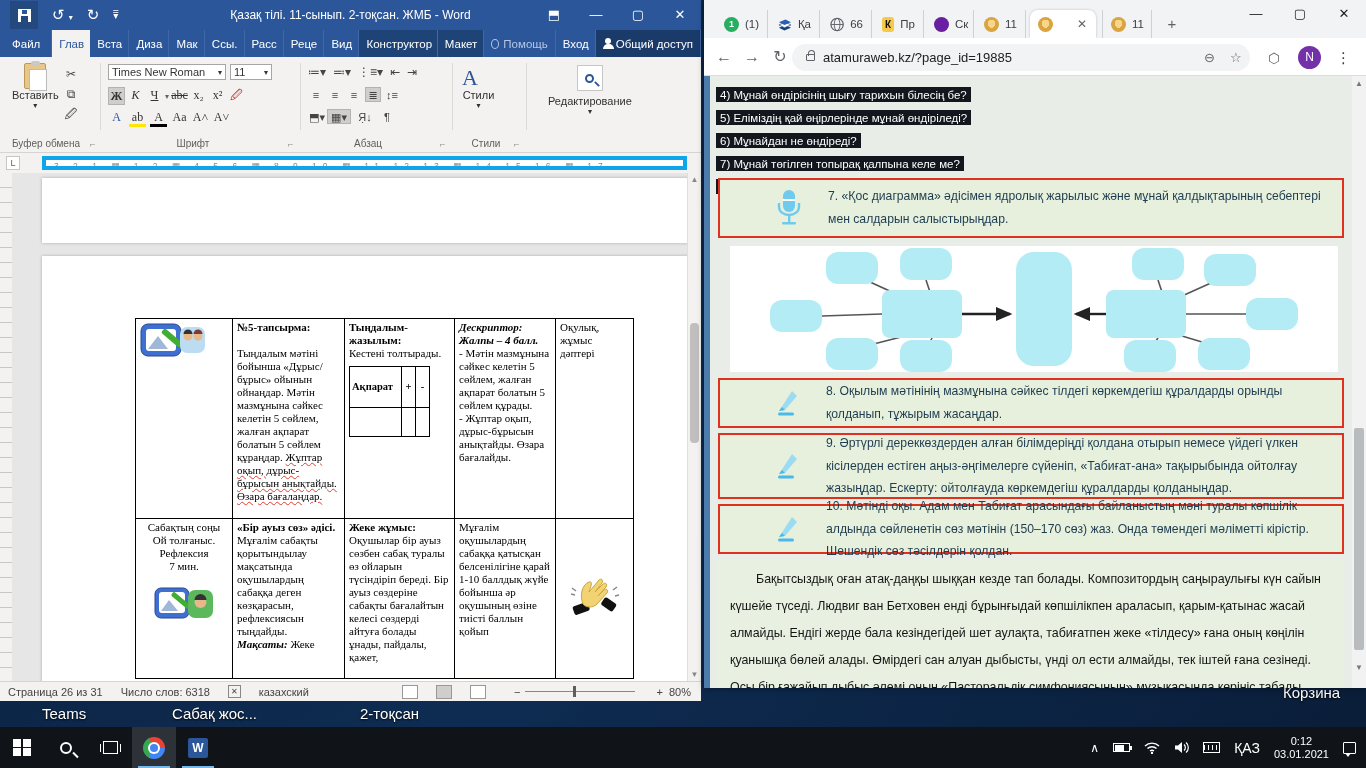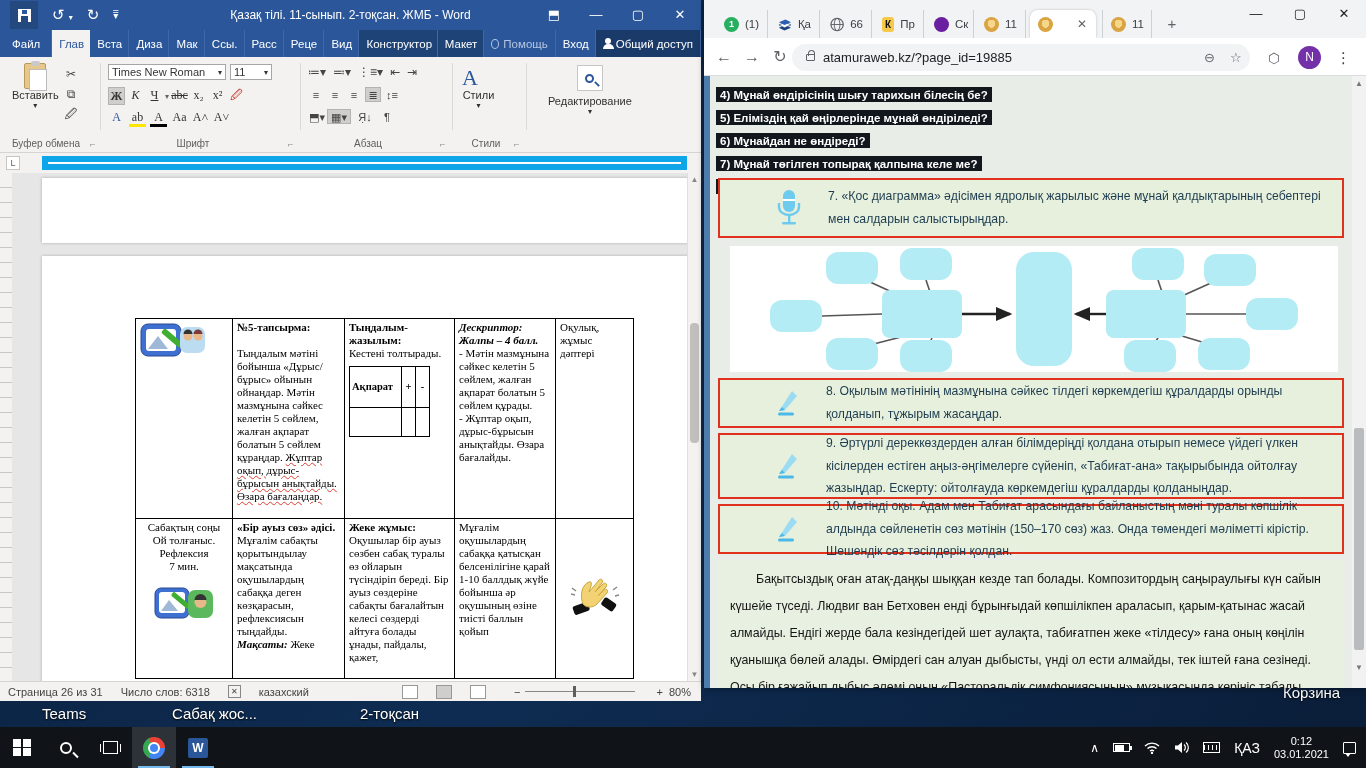--- a/index.html
+++ b/index.html
@@ -42,21 +42,21 @@
   .fbtn{display:inline-block;min-width:17px;height:18px;text-align:center;line-height:17px;font-size:12px;color:#333;font-family:"Liberation Serif",serif}
   .fbtn.on{background:#d0cecc;border:1px solid #b5b3b1}
   .sq{display:inline-block;width:16px;height:15px;border:1px solid transparent;text-align:center;font-size:11px;color:#444;line-height:14px}
   .sq.on{background:#d0cecc;border-color:#b5b3b1}
   .stylesA{font-size:22px;color:#2b579a;font-family:"Liberation Serif",serif;line-height:22px}
   .magbox{width:26px;height:26px;border:1px solid #c8c6c4;background:#fff;display:flex;align-items:center;justify-content:center}
   .mag{width:9px;height:9px;border:2px solid #2b579a;border-radius:50%;position:relative}
   .mag:after{content:"";position:absolute;left:7px;top:7px;width:6px;height:2px;background:#2b579a;transform:rotate(45deg)}
   
   .wruler{left:0;top:153px;width:701px;height:20px;background:#f3f2f1}
-  .rulerbar{position:absolute;left:42px;right:14px;top:3px;height:14px;background:#fff;border:6px solid #0ea5e9;
+  .rulerbar{position:absolute;left:42px;right:14px;top:3px;height:14px;background:#fff;border:4px solid #0ea5e9;
             color:#8a8886;font-size:8.5px;line-height:13px;white-space:nowrap;overflow:hidden;letter-spacing:6px;padding-left:8px}
   .ltab{position:absolute;left:6px;top:3px;width:14px;height:14px;background:#fff;border:1px solid #c8c6c4;color:#666;font-size:9px;text-align:center;line-height:13px}
   
   .wdoc{left:0;top:173px;width:687px;height:508px;background:#e6e6e6;overflow:hidden}
   .vruler{position:absolute;left:0;top:0;width:12px;height:100%;background:#f3f2f1;
           background-image:repeating-linear-gradient(to bottom,#f3f2f1 0 14px,#c9c7c5 14px 15px)}
   .page{position:absolute;left:42px;width:648px;background:#fff;box-shadow:0 0 3px rgba(0,0,0,.25)}
   .wtablewrap{position:absolute;left:93px;top:62px;width:498px;font-family:"Liberation Serif","DejaVu Serif",serif;font-size:11px;color:#000;line-height:1.18}
   table.wt{border-collapse:collapse;width:498px;table-layout:fixed}
   table.wt td{border:1.4px solid #000;vertical-align:top;padding:2px 4px}
@@ -88,21 +88,21 @@
   .urlpill{position:absolute;left:88px;top:6px;width:458px;height:27px;background:#f1f3f4;border-radius:14px;display:flex;align-items:center;font-size:13px;color:#202124}
   .lock{width:9px;height:7px;border:1.5px solid #5f6368;border-radius:1px;position:relative;margin:0 8px 0 14px}
   .lock:before{content:"";position:absolute;left:1px;top:-5px;width:5px;height:5px;border:1.5px solid #5f6368;border-bottom:none;border-radius:4px 4px 0 0}
   .pillico{position:absolute;font-size:13px;color:#5f6368}
   .avatarN{position:absolute;left:594px;top:8px;width:23px;height:23px;border-radius:50%;background:#7330a8;color:#fff;text-align:center;line-height:23px;font-size:12px}
   .cpage{position:absolute;left:0;top:76px;width:662px;height:612px;background:#4b7cab;overflow:hidden}
   .ccontent{position:absolute;left:6px;top:0;width:642px;height:612px;background:#e9ede7}
   .cscroll{position:absolute;right:0;top:0;width:14px;height:612px;background:#f2f2f2;font-size:8px;color:#777;text-align:center}
   .cthumb{position:absolute;left:2px;width:10px;background:#b9bcbf;border-radius:2px}
   .qline{margin:0 0 5px 6px}
-  .qline span{background:#12171e;color:#fff;font-size:11.5px;font-weight:bold;padding:1.5px 4px;line-height:16px}
+  .qline span{background:#12171e;color:#fff;font-size:11.5px;font-weight:normal;padding:1.5px 4px;line-height:16px}
   .taskbox{position:absolute;left:8px;width:626px;background:#e7f0dc;border:2px solid #e0301e;color:#1d3c50;font-size:12.2px;display:flex;align-items:center}
   .taskbox .ticon{flex:0 0 auto;margin-left:56px;margin-right:26px}
   .taskbox .ttext{line-height:1.85;padding-right:14px}
   .diagwrap{position:absolute;left:20px;top:170px;width:608px;height:126px;background:#fff}
   .readtext{position:absolute;left:8px;top:484px;width:626px;height:128px;background:#e8f1e1;color:#141414;font-size:12.4px;line-height:27px;padding:6px 16px 0 12px;overflow:hidden}
   .readtext p.ind{text-indent:26px}
   
   .tbar{left:0;top:727px;width:1366px;height:41px;background:#101418;display:flex;align-items:center;color:#fff}
   .tico{width:44px;height:41px;display:flex;align-items:center;justify-content:center;position:relative}
   .tico.activeapp{background:#2d3238}

